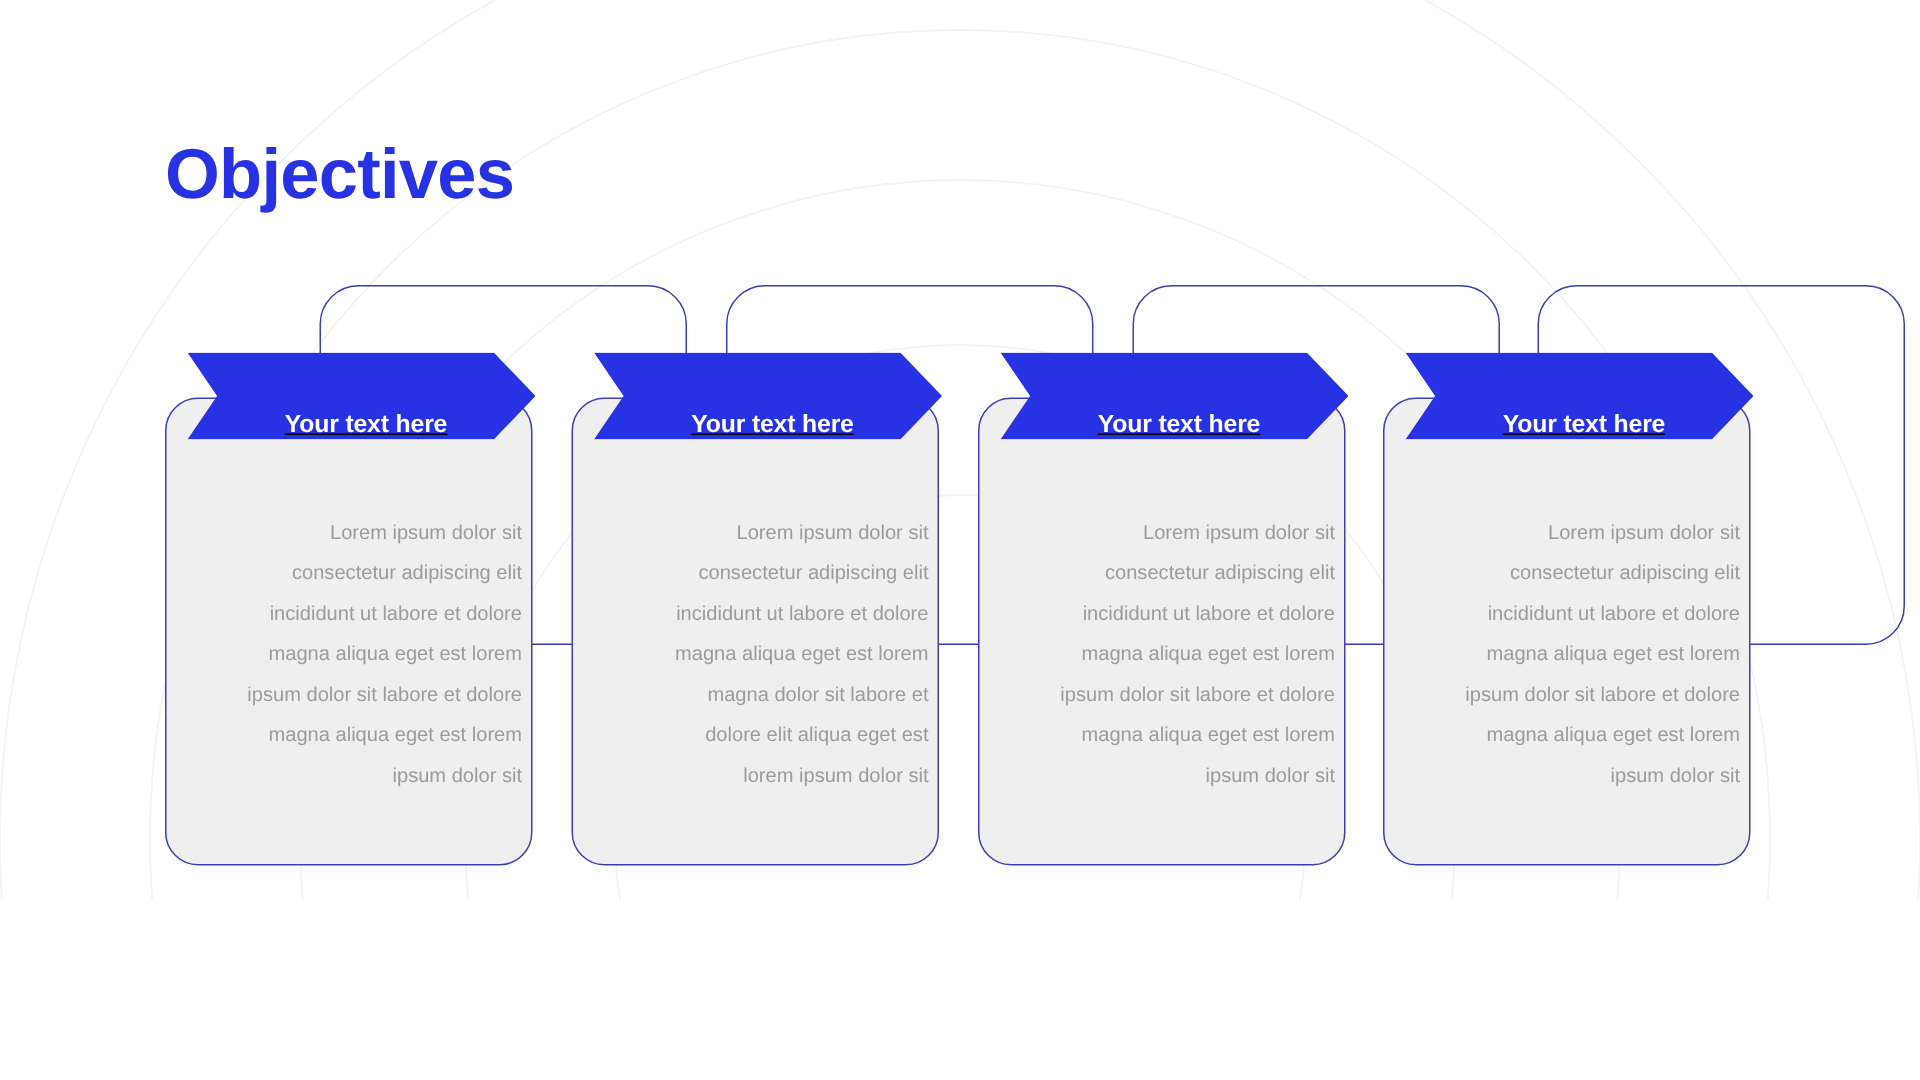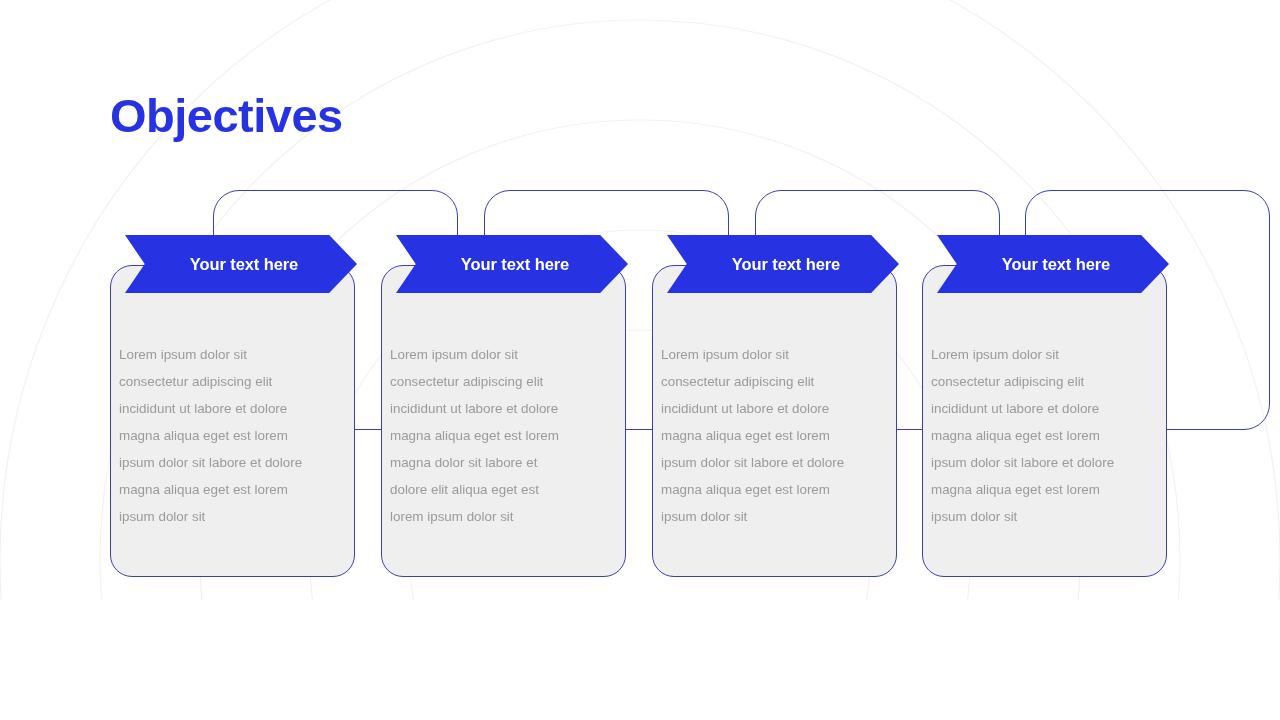--- a/index.html
+++ b/index.html
@@ -73,21 +73,21 @@
     border-radius:22px;
     background:#efefef;
     z-index:2;
   }
 
   .card-body {
     position:absolute;
     top:75px;
     left:8px;
     width:229px;
-    text-align:left;
+    text-align:right;
     font-size:13.4px;
     line-height:27px;
     color:#9a9a9f;
     z-index:4;
   }
   .card-body .ln { display:block; white-space:nowrap; }
 
   
   .ribbon {
     position:absolute;
@@ -105,22 +105,23 @@
         0% 100%,
         8.5% 50%);
     clip-path: polygon(
         0% 0%,
         88% 0%,
         100% 50%,
         88% 100%,
         0% 100%,
         8.5% 50%);
     display:flex;
-    align-items:center;
+    align-items:flex-end;
     justify-content:center;
+    text-decoration:underline;
   }
   .ribbon-label {
     color:#ffffff;
     font-size:16.5px;
     font-weight:bold;
     letter-spacing:-0.1px;
     padding-left:6px;
     white-space:nowrap;
   }
 

